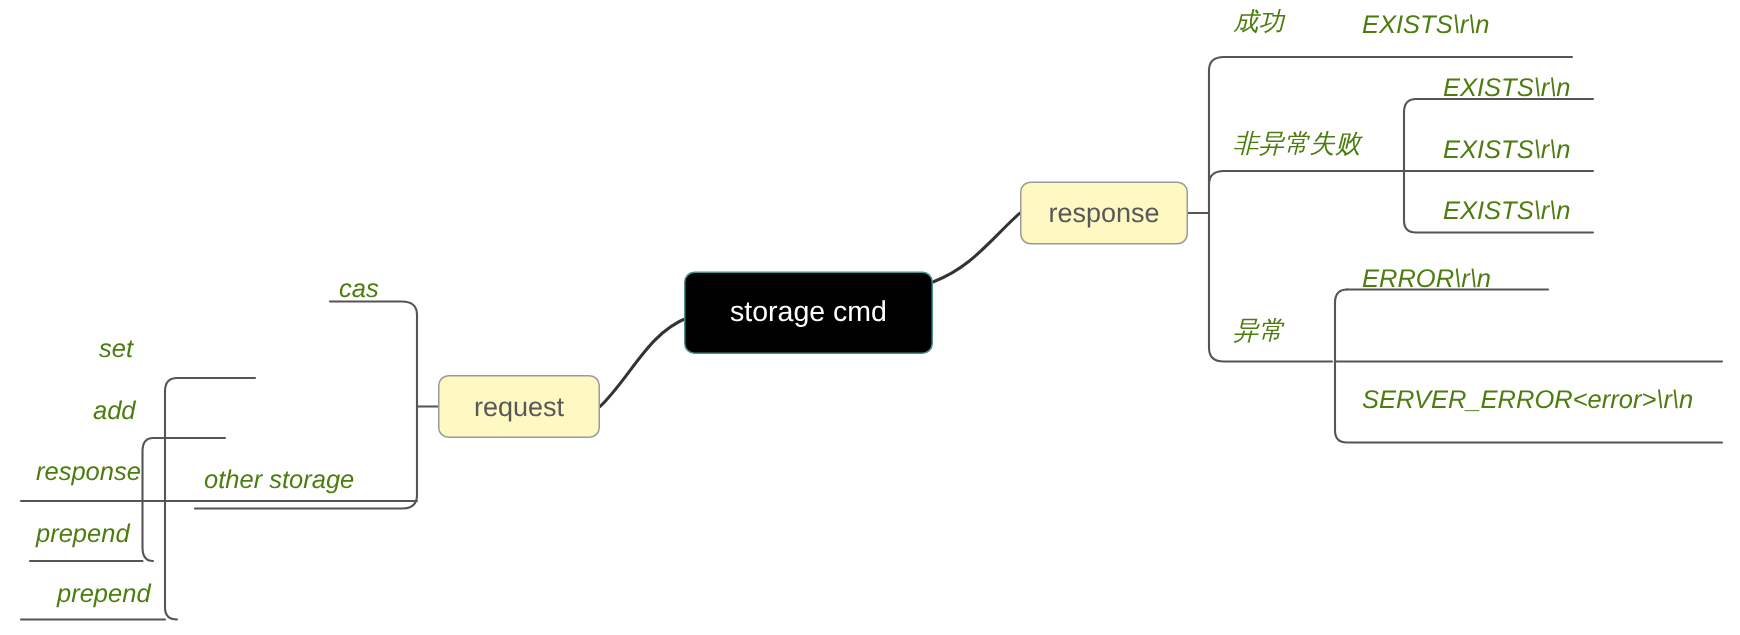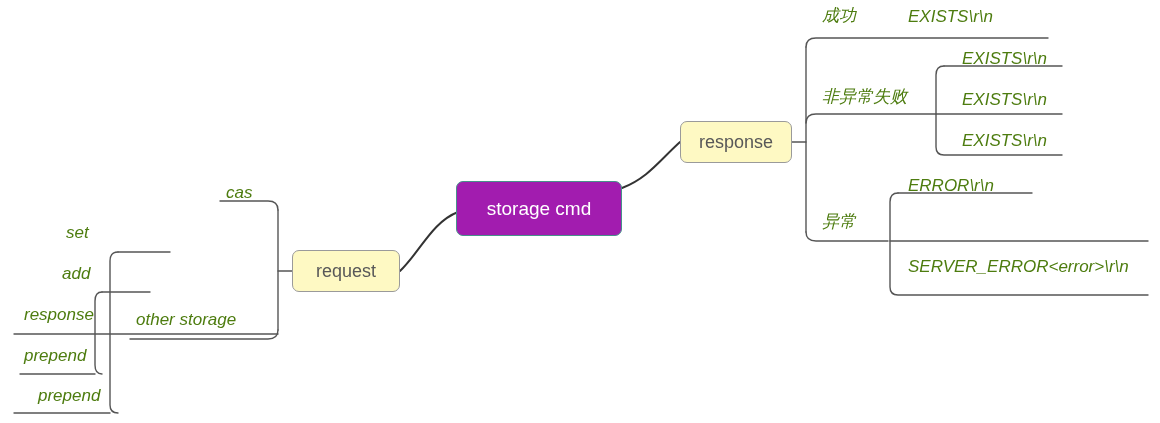--- a/index.html
+++ b/index.html
@@ -26,21 +26,21 @@
   .node {
     position: absolute;
     box-sizing: border-box;
     display: flex;
     align-items: center;
     justify-content: center;
     border-radius: 7px;
     white-space: nowrap;
   }
   .node-root {
-    background: #a21caf;
+    background: #000000;
     color: #ffffff;
     font-size: 19px;
     border: 1px solid #47918a;
   }
   .node-branch {
     background: #fef9c3;
     color: #585858;
     font-size: 18px;
     border: 1px solid #9a9a9a;
   }

